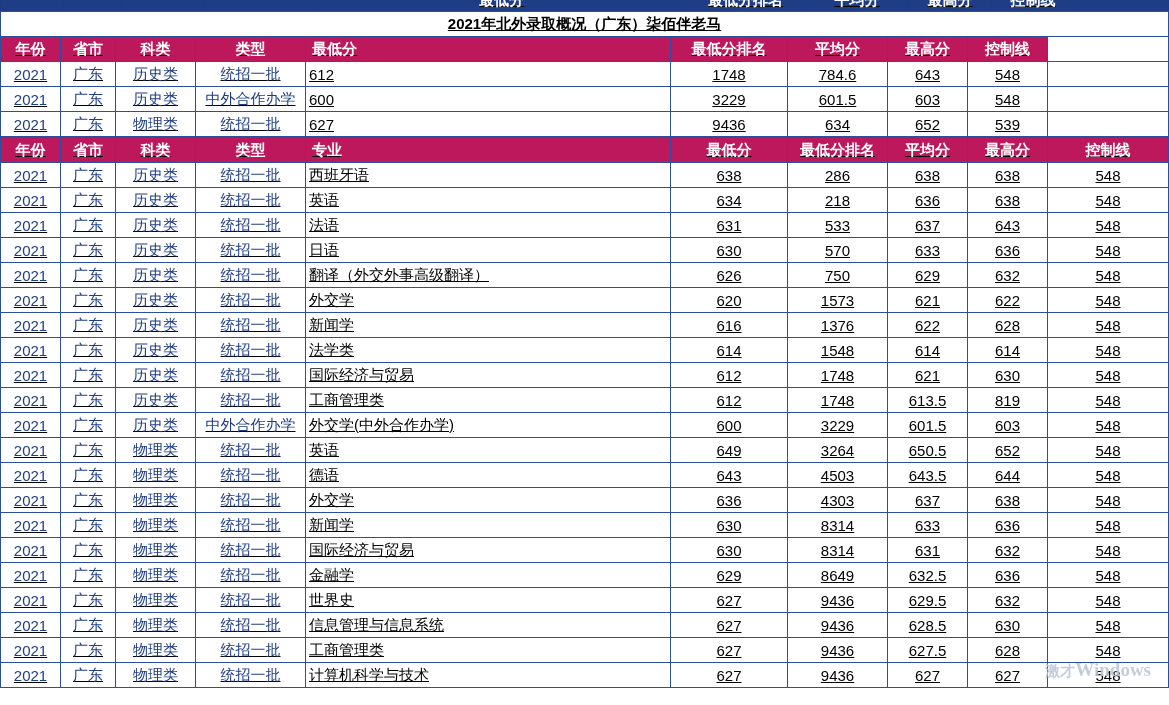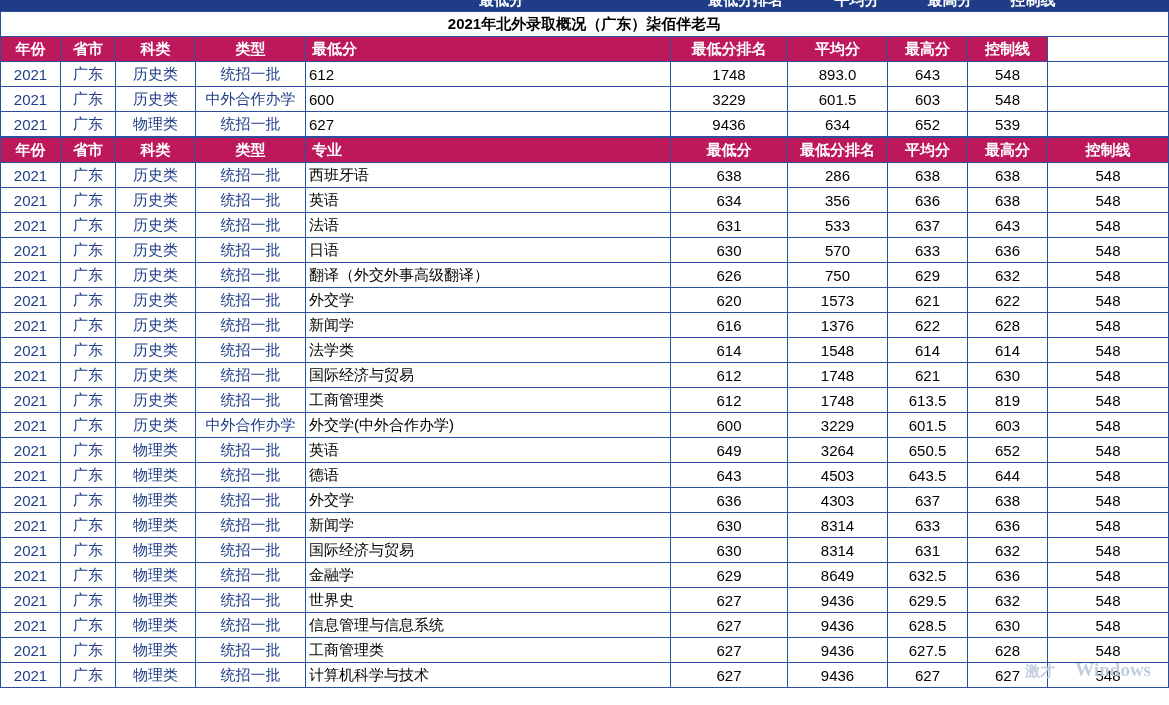--- a/index.html
+++ b/index.html
@@ -13,20 +13,21 @@
     font-family: "Liberation Sans", sans-serif;
     color: #000;
     overflow: hidden;
     position: relative;
   }
   .page {
     width: 1169px;
     height: 689px;
     position: relative;
     overflow: hidden;
+    text-decoration: underline;
   }
   
   .top-strip {
     height: 11px;
     width: 1169px;
     overflow: hidden;
     position: relative;
   }
   .top-strip table {
     border-collapse: collapse;
@@ -84,21 +85,21 @@
     position: absolute;
     right: 18px;
     bottom: 8px;
     font-size: 19px;
     font-weight: bold;
     color: #b9c6d8;
     opacity: .85;
     font-family: "Liberation Serif", serif;
     pointer-events: none;
   }
-  .watermark .cn { font-size: 15px; margin-right: 20px; }
+  .watermark .cn { font-size: 15px; margin-right: 0; }
 </style>
 </head>
 <body>
 
 <div class="page">
 
   <div class="top-strip">
     <table>
       <tbody>
           <tr>
@@ -147,21 +148,21 @@
       <td class="empty"></td>
     </tr>
 
     <tr>
       <td class="c blue">2021</td>
       <td class="c blue">广东</td>
       <td class="c blue">历史类</td>
       <td class="c blue">统招一批</td>
       <td class="l">612</td>
       <td class="c">1748</td>
-      <td class="c">893.0</td>
+      <td class="c">784.6</td>
       <td class="c">643</td>
       <td class="c">548</td>
       <td class="empty"></td>
     </tr>
     <tr>
       <td class="c blue">2021</td>
       <td class="c blue">广东</td>
       <td class="c blue">历史类</td>
       <td class="c blue">中外合作办学</td>
       <td class="l">600</td>
@@ -226,21 +227,21 @@
           <td class="c">638</td>
           <td class="c">548</td>
         </tr>
         <tr>
           <td class="c blue">2021</td>
           <td class="c blue">广东</td>
           <td class="c blue">历史类</td>
           <td class="c blue">统招一批</td>
           <td class="l">英语</td>
           <td class="c">634</td>
-          <td class="c">356</td>
+          <td class="c">218</td>
           <td class="c">636</td>
           <td class="c">638</td>
           <td class="c">548</td>
         </tr>
         <tr>
           <td class="c blue">2021</td>
           <td class="c blue">广东</td>
           <td class="c blue">历史类</td>
           <td class="c blue">统招一批</td>
           <td class="l">法语</td>

